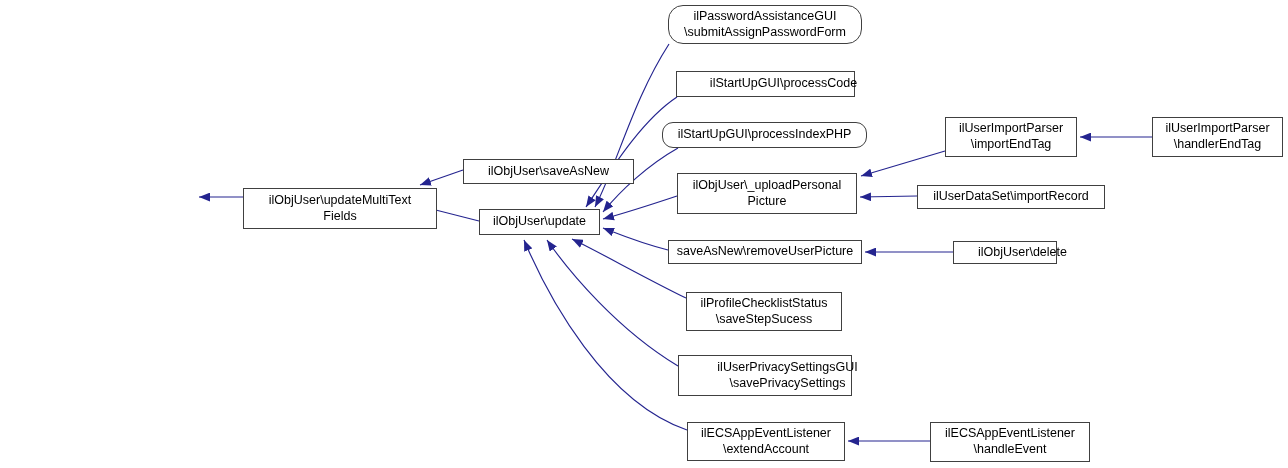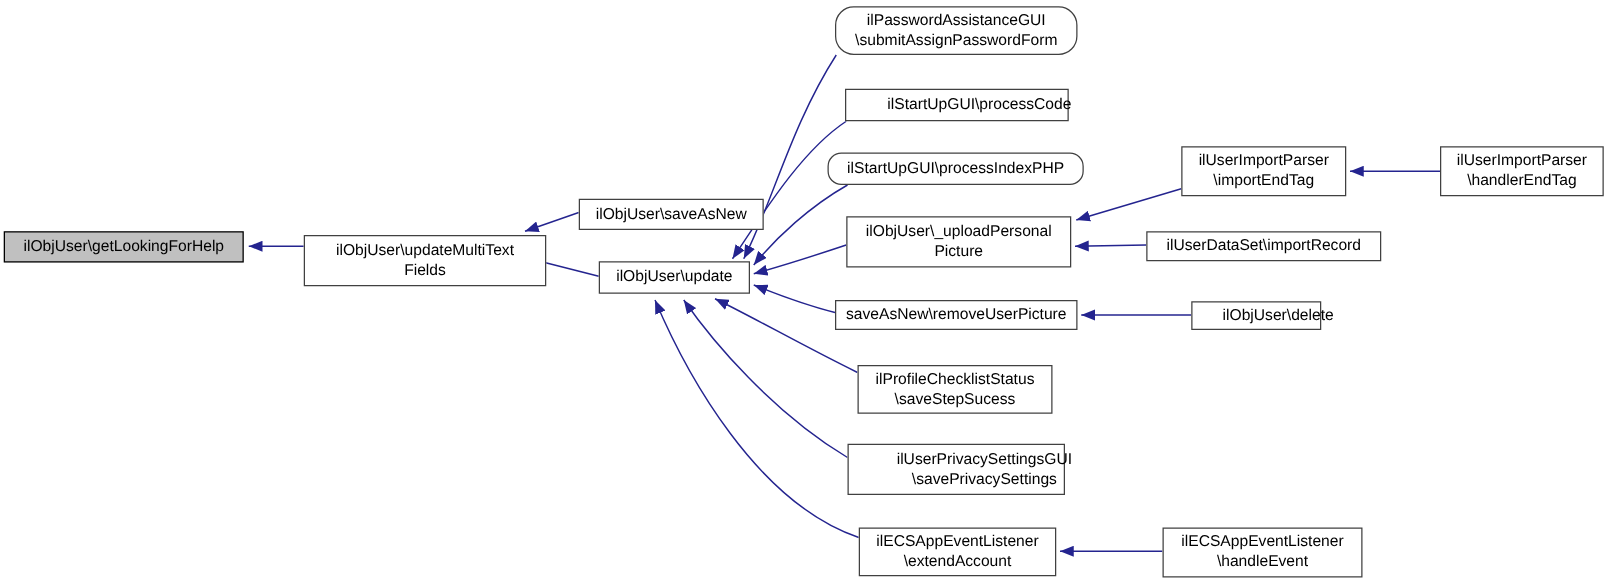--- a/index.html
+++ b/index.html
@@ -63,24 +63,23 @@
     <path class="edge" marker-end="url(#arrow)" d="M686,298 C645,278 601,253 572,239"></path>
     <path class="edge" marker-end="url(#arrow)" d="M678,366 C618,330 570,273 547,240"></path>
     <path class="edge" marker-end="url(#arrow)" d="M687,430 C605,402 549,299 524,240"></path>
     <path class="edge" marker-end="url(#arrow)" d="M945,151 L861,176"></path>
     <path class="edge" marker-end="url(#arrow)" d="M917,196 L860,197"></path>
     <path class="edge" marker-end="url(#arrow)" d="M1152,137 L1080,137"></path>
     <path class="edge" marker-end="url(#arrow)" d="M953,252 L865,252"></path>
     <path class="edge" marker-end="url(#arrow)" d="M930,441 L848,441"></path>
   </svg>
 
-  <div class="node main" style="left:3px;   top:185px; width:192px; height:25px;">ilObjUser\getLookingForHelp</div>
   <div class="node" style="left:243px; top:188px; width:194px; height:41px;">ilObjUser\updateMultiText
 Fields</div>
-  <div class="node" style="left:463px; top:159px; width:148px; height:25px;">ilObjUser\saveAsNew</div>
+  <div class="node" style="left:463px; top:159px; width:171px; height:25px;">ilObjUser\saveAsNew</div>
   <div class="node" style="left:479px; top:209px; width:121px; height:26px;">ilObjUser\update</div>
   <div class="node" style="left:668px; top:5px;   width:194px; height:39px;border-radius:15px;">ilPasswordAssistanceGUI
 \submitAssignPasswordForm</div>
   <div class="node" style="left:676px; top:71px;  width:179px; height:26px;padding-left:36px;">ilStartUpGUI\processCode</div>
   <div class="node" style="left:662px; top:122px; width:205px; height:26px;border-radius:11px;">ilStartUpGUI\processIndexPHP</div>
   <div class="node" style="left:677px; top:173px; width:180px; height:41px;">ilObjUser\_uploadPersonal
 Picture</div>
   <div class="node" style="left:668px; top:240px; width:194px; height:24px;">saveAsNew\removeUserPicture</div>
   <div class="node" style="left:686px; top:292px; width:156px; height:39px;">ilProfileChecklistStatus
 \saveStepSucess</div>

